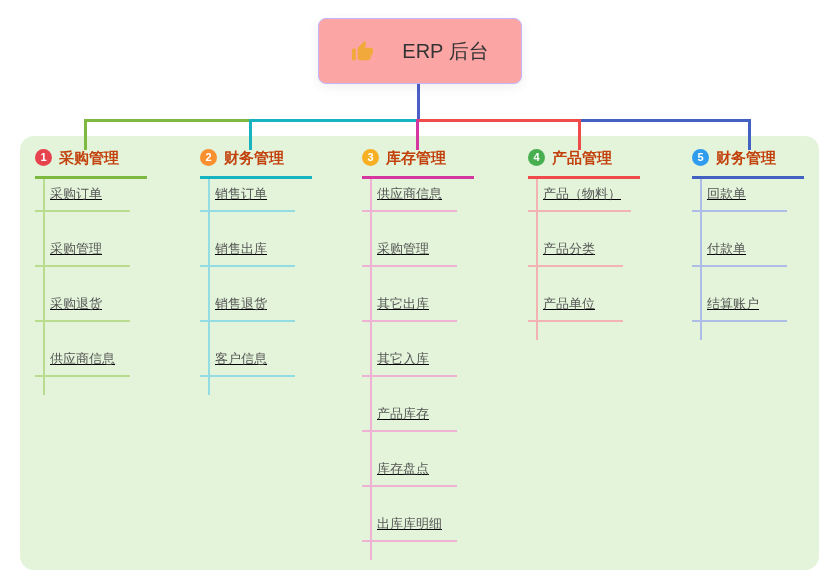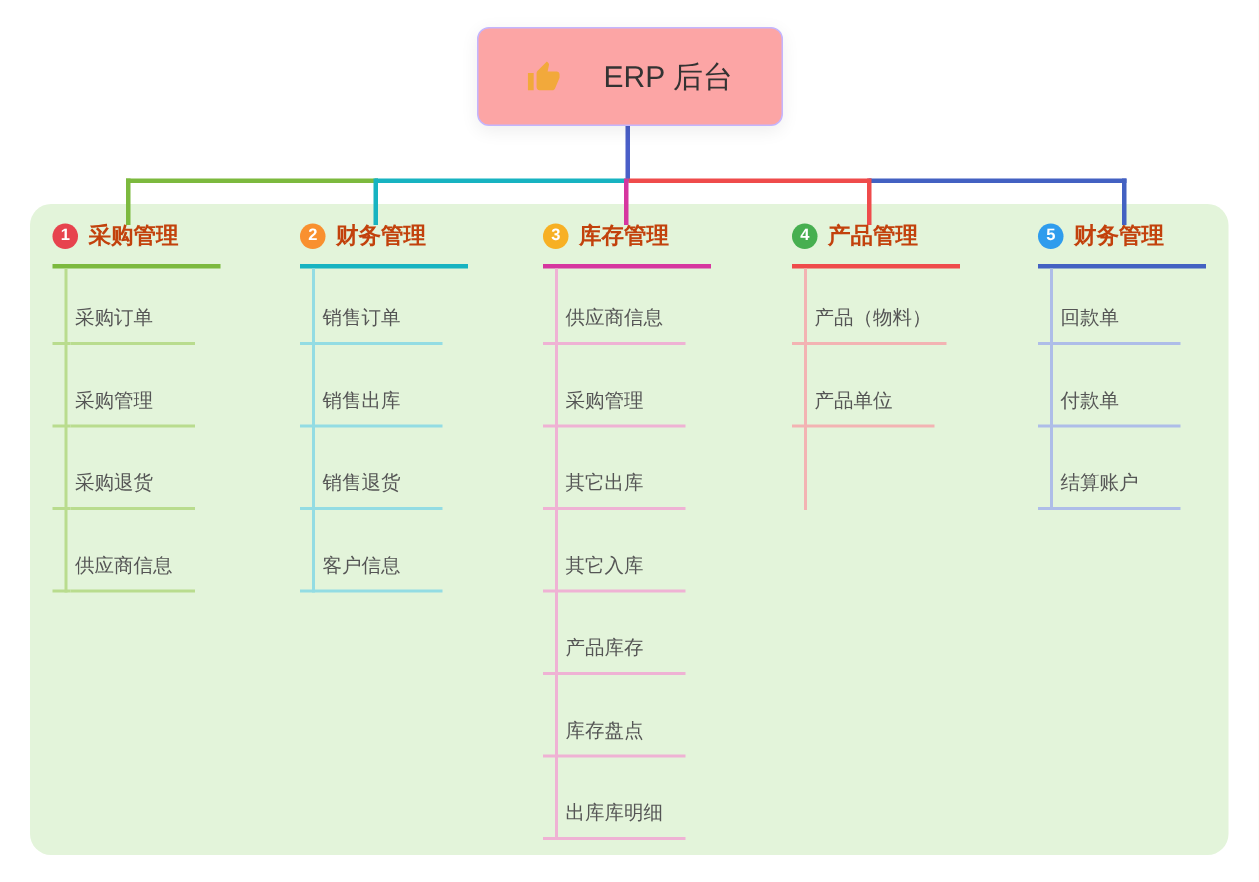--- a/index.html
+++ b/index.html
@@ -34,21 +34,21 @@
     display:flex; align-items:center; gap:7px; width:112px;
     padding-bottom:9px; border-bottom:3px solid var(--c); cursor:default;
   }
   .badge {
     width:17px; height:17px; border-radius:50%; background:var(--bc);
     color:#fff; font-size:11px; font-weight:bold; line-height:17px;
     display:flex; align-items:center; justify-content:center; flex:0 0 17px;
   }
   .btitle { font-size:15px; font-weight:bold; color:#c2410c; line-height:19px; white-space:nowrap; }
   .spine { position:absolute; left:8px; top:31px; width:2px; background:var(--lc); }
-  .children { margin-top:24px; }
+  .children { margin-top:6px;text-decoration:underline; }
   .row { display:flex; margin-bottom:28px; }
   .tick { width:12px; border-bottom:2px solid var(--lc); }
   .child {
     box-sizing:content-box; min-width:70px; white-space:nowrap;
     border-bottom:2px solid var(--lc); padding:0 10px 7px 3px;
     font-size:13px; line-height:18px; color:#555;
   }
 </style>
 </head>
 <body>
@@ -173,20 +173,24 @@
       <span class="btitle">产品管理</span>
     </div>
     <div class="spine" style="height: 161px;"></div>
     <div class="children">
         <div class="row">
           <span class="tick"></span>
           <span class="child">产品（物料）</span>
         </div>
         <div class="row">
           <span class="tick"></span>
+          <span class="child">产品分类</span>
+        </div>
+        <div class="row">
+          <span class="tick"></span>
           <span class="child">产品单位</span>
         </div>
       </div>
   </div>
 
   <div class="branch pos-b5" style="--c: #4361c2; --lc: #aebde8; --bc: #2f9ced;">
     <div class="bheader">
       <span class="badge">5</span>
       <span class="btitle">财务管理</span>
     </div>

